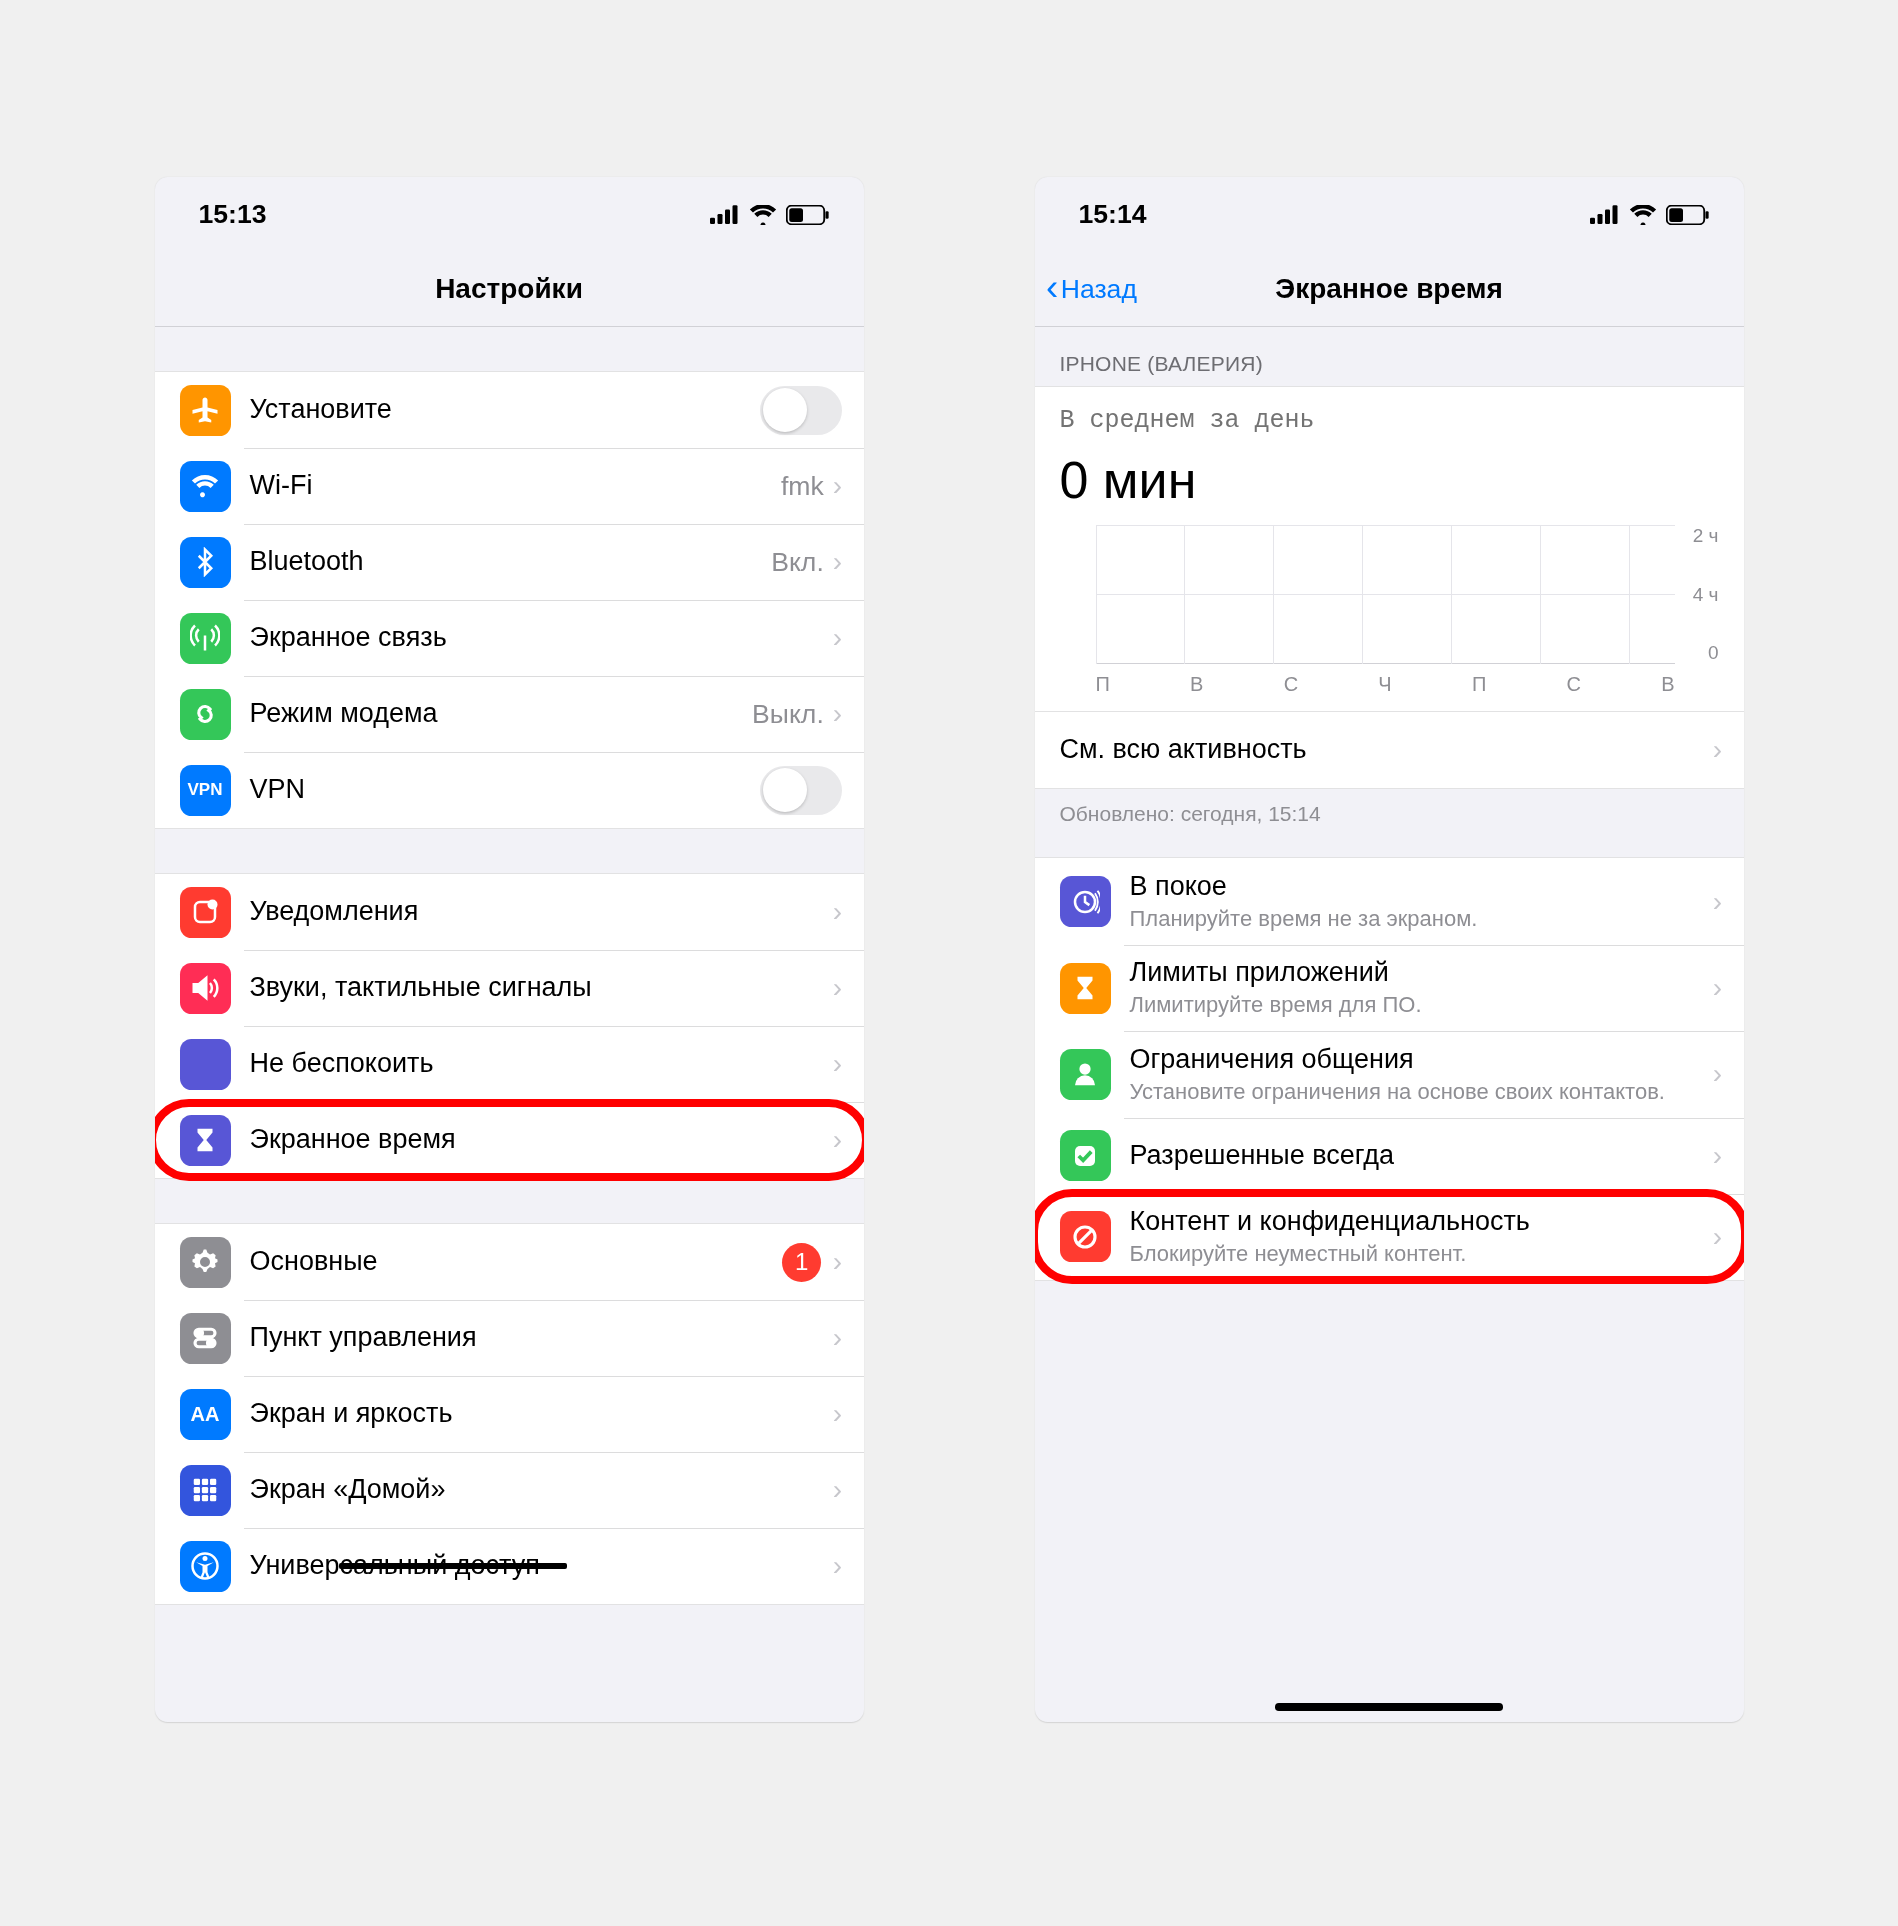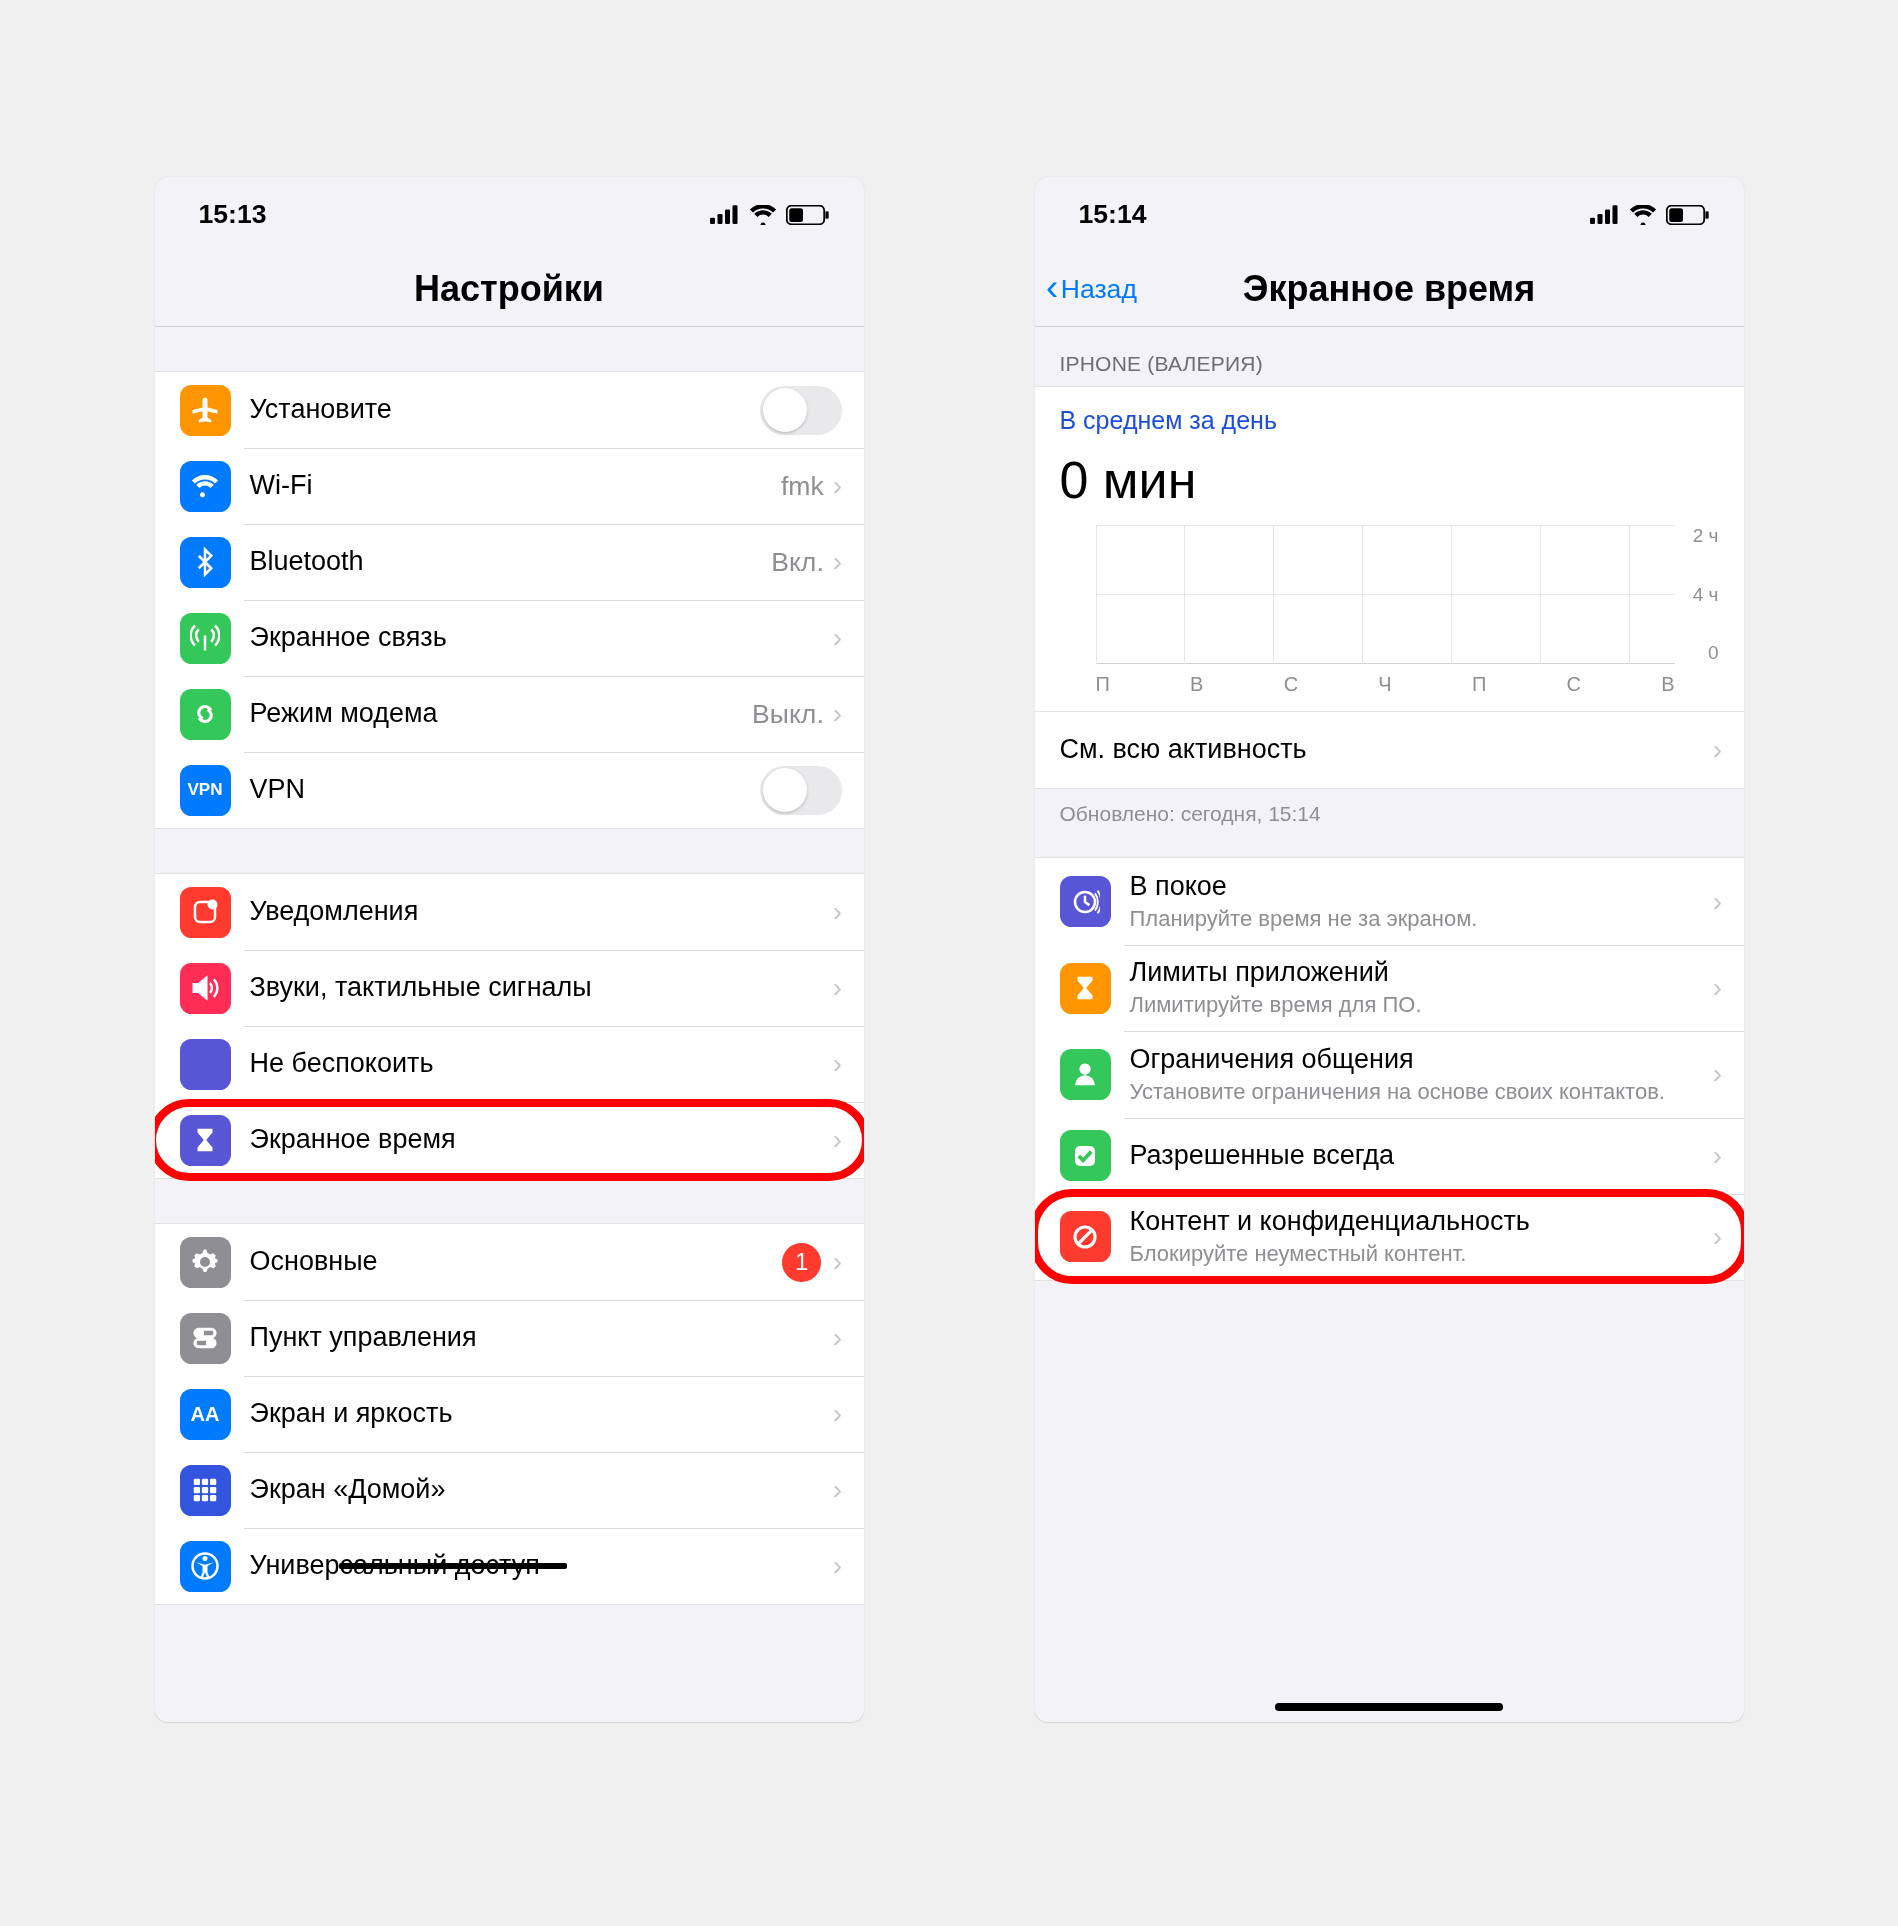--- a/index.html
+++ b/index.html
@@ -31,21 +31,21 @@
   }
   .status-right { display:flex; align-items:center; gap:8.9px; }
   .status-right svg { display:block; }
   .navbar {
     height: 75px;
     display:flex; align-items:center; justify-content:center;
     position:relative;
     border-bottom: 0.6px solid rgba(60,60,67,0.18);
     background:#f2f2f7;
   }
-  .navbar-title { font-size:36px; font-weight:600; color:#000;text-align:right; }
+  .navbar-title { font-size:28px; font-weight:600; color:#000;text-align:right; }
   .navbar-back {
     position:absolute; left:11.4px; top:0; bottom:0;
     display:flex; align-items:center; gap:2.5px;
     color:#007aff; font-size:26.6px;
   }
   .navbar-back .chev { font-size:37px; font-weight:300; line-height:0; margin-top:-2.5px;}
   .content { flex:1; overflow:hidden; }
   .group-spacer { height: 44px; }
   .group-header {
     font-size:21px; color:#6d6d72; text-transform:uppercase;
@@ -87,21 +87,21 @@
     min-width:39px; height:39px; padding:0 7.6px; border-radius:19.6px;
     background:#ff3b30; color:#fff; font-size:24px; font-weight:500;
     display:flex; align-items:center; justify-content:center; margin-right:11.4px;
   }
   .highlight-ring {
     position:absolute; border:8.2px solid #ff0000; border-radius:42px;
     pointer-events:none;
   }
   
   .chart-card { background:#fff; border-top:0.6px solid rgba(60,60,67,0.15); border-bottom:0.6px solid rgba(60,60,67,0.15); padding:19px 25px 15px 25px; }
-  .avg-label { font-size:25px; color:#1d4ed8; }
+  .avg-label { font-size:25px; color:#737373;font-family:Liberation Mono, monospace; }
   .avg-value { font-size:52px; font-weight:400; color:#000; margin-top:15px; }
   .chart-area { position:relative; height:171px; margin-top:15px;margin-left:36px; }
   .chart-grid { position:absolute; left:0; right:44px; top:0; bottom:32px; border-bottom:0.6px solid #d1d1d6;}
   .chart-grid .gl { position:absolute; left:0; right:0; height:0.6px; background:#e5e5ea; }
   .chart-ylabels { position:absolute; right:0; top:0; bottom:32px; width:41px; display:flex; flex-direction:column; justify-content:space-between; font-size:19px; color:#8e8e93; text-align:right;}
   .chart-xlabels { position:absolute; left:0; right:44px; bottom:0; display:flex; justify-content:space-between; font-size:20px; color:#8e8e93; }
   .chart-vline { position:absolute; top:0; bottom:32px; width:0.6px; background:#e5e5ea; }
   .footer-note { font-size:21px; color:#8e8e93; padding:12.7px 25px; }
   .home-indicator {
     position:absolute; bottom:11.4px; left:50%; transform:translateX(-50%);

